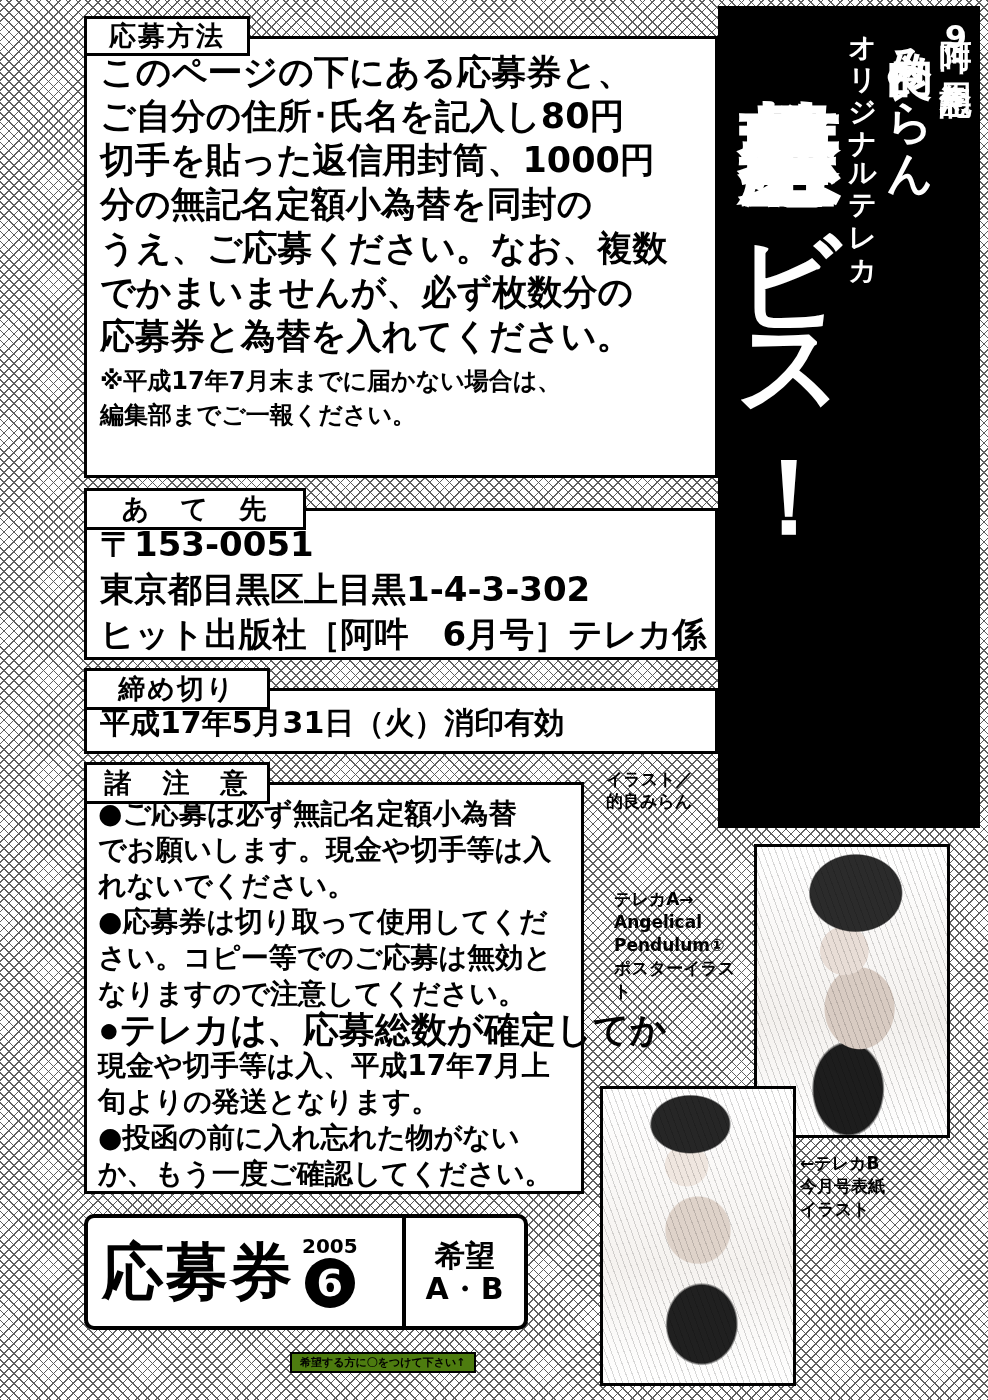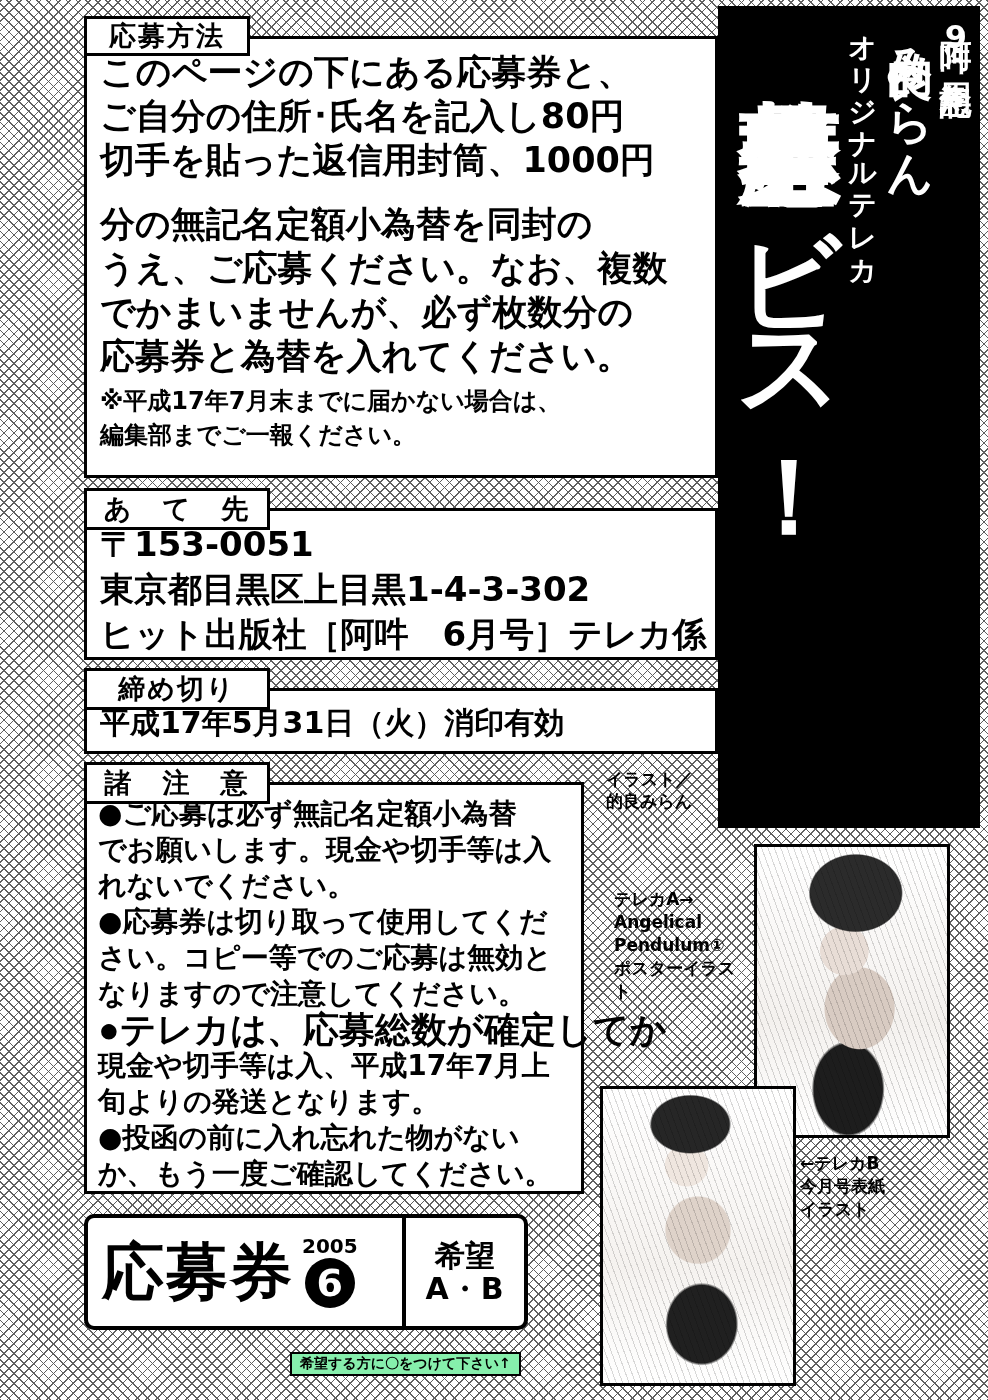--- a/index.html
+++ b/index.html
@@ -131,24 +131,24 @@
     align-items: center;
     justify-content: center;
   }
   .cc-top { font-size: 30px; font-weight: bold; line-height: 1.1; }
   .cc-bot { font-size: 30px; font-weight: bold; line-height: 1.1; letter-spacing: 1px;}
 
   .coupon-note {
     position: absolute;
     left: 290px;
     top: 1352px;
-    background: #86efac;
+    background: #4d7c0f;
     border: 2px solid #000;
     padding: 1px 8px;
-    font-size: 14px;
+    font-size: 11px;
     font-weight: bold;
     white-space: nowrap;
   }
 
   
   .illus {
     position: absolute;
     background: #fff;
     border: 3px solid #000;
     box-sizing: border-box;
@@ -216,29 +216,29 @@
   <div class="banner-text bn-big">応募者全員サービス！</div>
 </div>
 
 <div class="sec-head" style="left:84px; top:16px; width:166px; height:40px; font-size:27px;">応募方法</div>
 <div class="panel" style="left:84px; top:36px; width:634px; height:442px;"></div>
 
 <div class="blk" style="left:100px; top:50px; width:610px;">
   <div class="body-line" style="font-size:35px; line-height:44px;">このページの下にある応募券と、</div>
   <div class="body-line" style="font-size:35px; line-height:44px;">ご自分の住所･氏名を記入し80円</div>
   <div class="body-line" style="font-size:35px; line-height:44px;">切手を貼った返信用封筒、1000円</div>
-  <div class="body-line" style="font-size:35px; line-height:44px;margin-top:20px;">分の無記名定額小為替を同封の</div>
+  <div class="body-line" style="font-size:35px; line-height:44px;">分の無記名定額小為替を同封の</div>
   <div class="body-line" style="font-size:35px; line-height:44px;">うえ、ご応募ください。なお、複数</div>
   <div class="body-line" style="font-size:35px; line-height:44px;">でかまいませんが、必ず枚数分の</div>
   <div class="body-line" style="font-size:35px; line-height:44px;">応募券と為替を入れてください。</div>
   <div class="body-line" style="font-size:24px; line-height:34px; margin-top:6px;">※平成17年7月末までに届かない場合は、</div>
   <div class="body-line" style="font-size:24px; line-height:34px;">編集部までご一報ください。</div>
 </div>
 
-<div class="sec-head" style="left:84px; top:488px; width:186px; height:42px; font-size:27px;">あ　て　先</div>
+<div class="sec-head" style="left:84px; top:488px; width:222px; height:42px; font-size:27px;">あ　て　先</div>
 <div class="panel" style="left:84px; top:508px; width:634px; height:152px;"></div>
 <div class="blk" style="left:100px; top:522px; width:610px;">
   <div class="body-line" style="font-size:34px; line-height:45px;">〒153-0051</div>
   <div class="body-line" style="font-size:34px; line-height:45px;">東京都目黒区上目黒1-4-3-302</div>
   <div class="body-line" style="font-size:34px; line-height:45px;">ヒット出版社［阿吽　6月号］テレカ係</div>
 </div>
 
 <div class="sec-head" style="left:84px; top:668px; width:186px; height:42px; font-size:27px;">締め切り</div>
 <div class="panel" style="left:84px; top:688px; width:634px; height:66px;"></div>
 <div class="blk" style="left:100px; top:700px; width:610px;">

